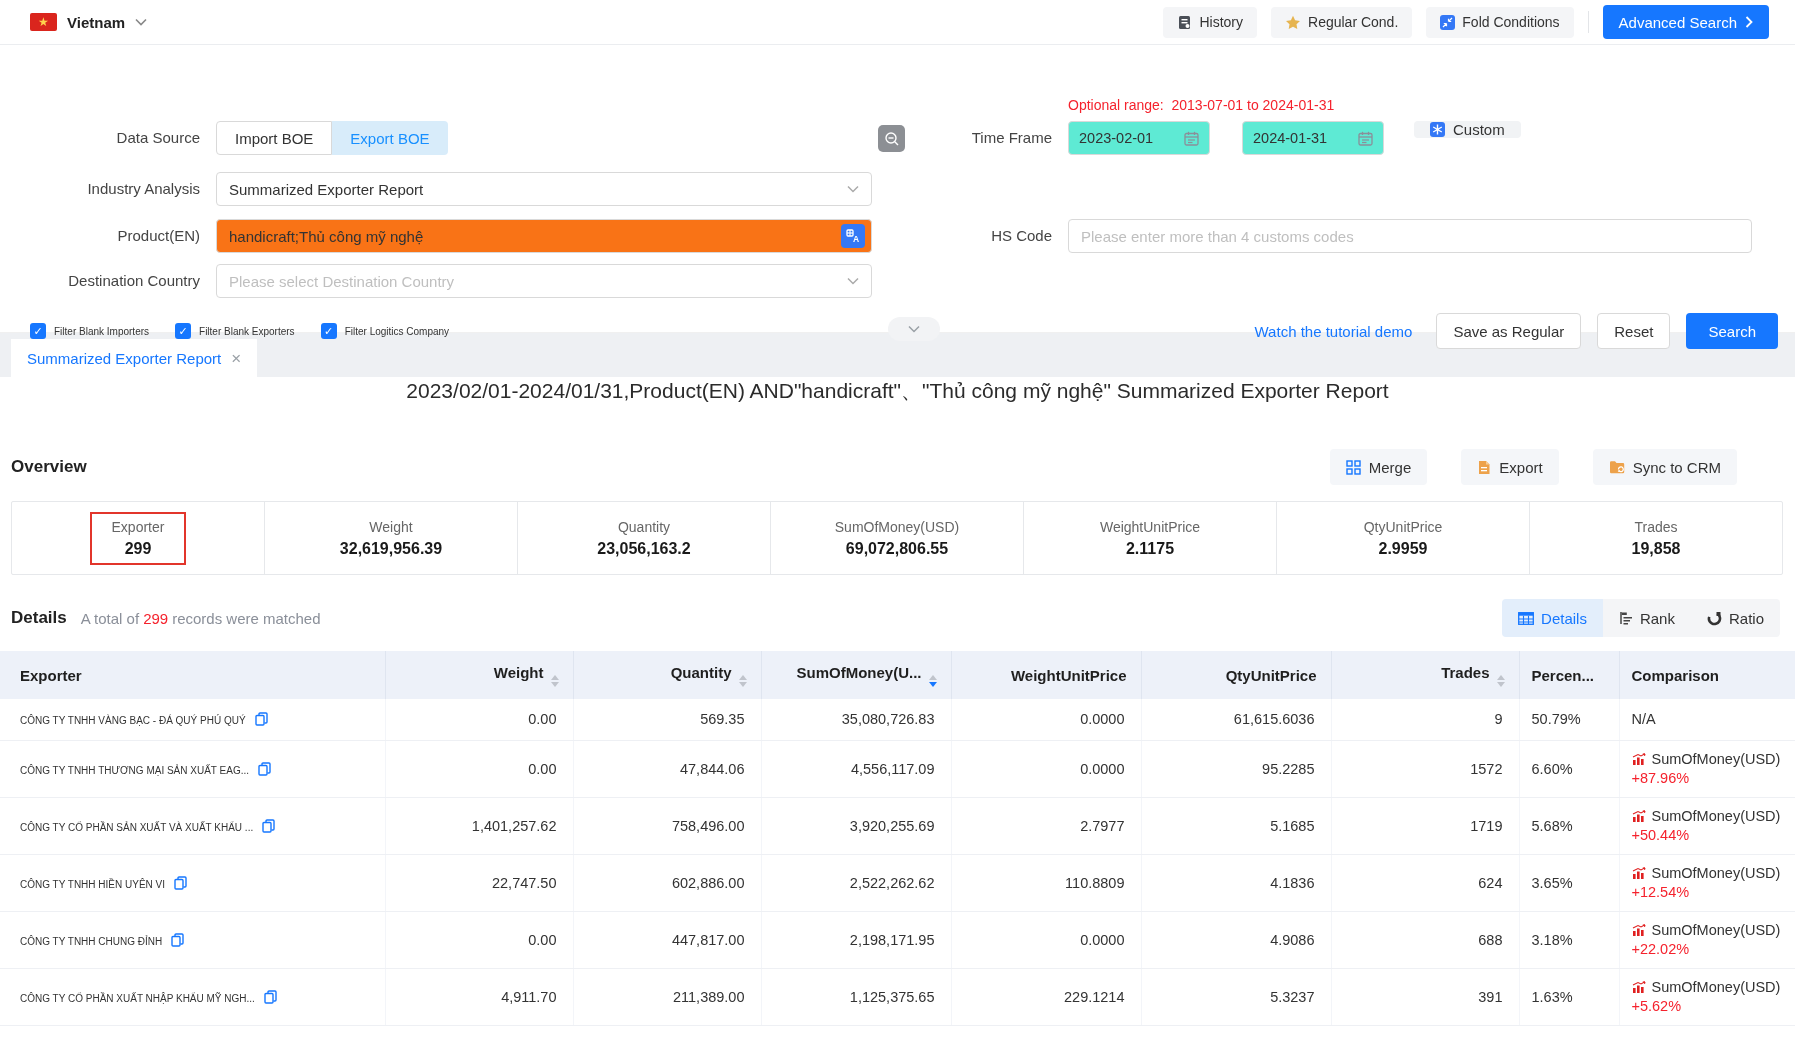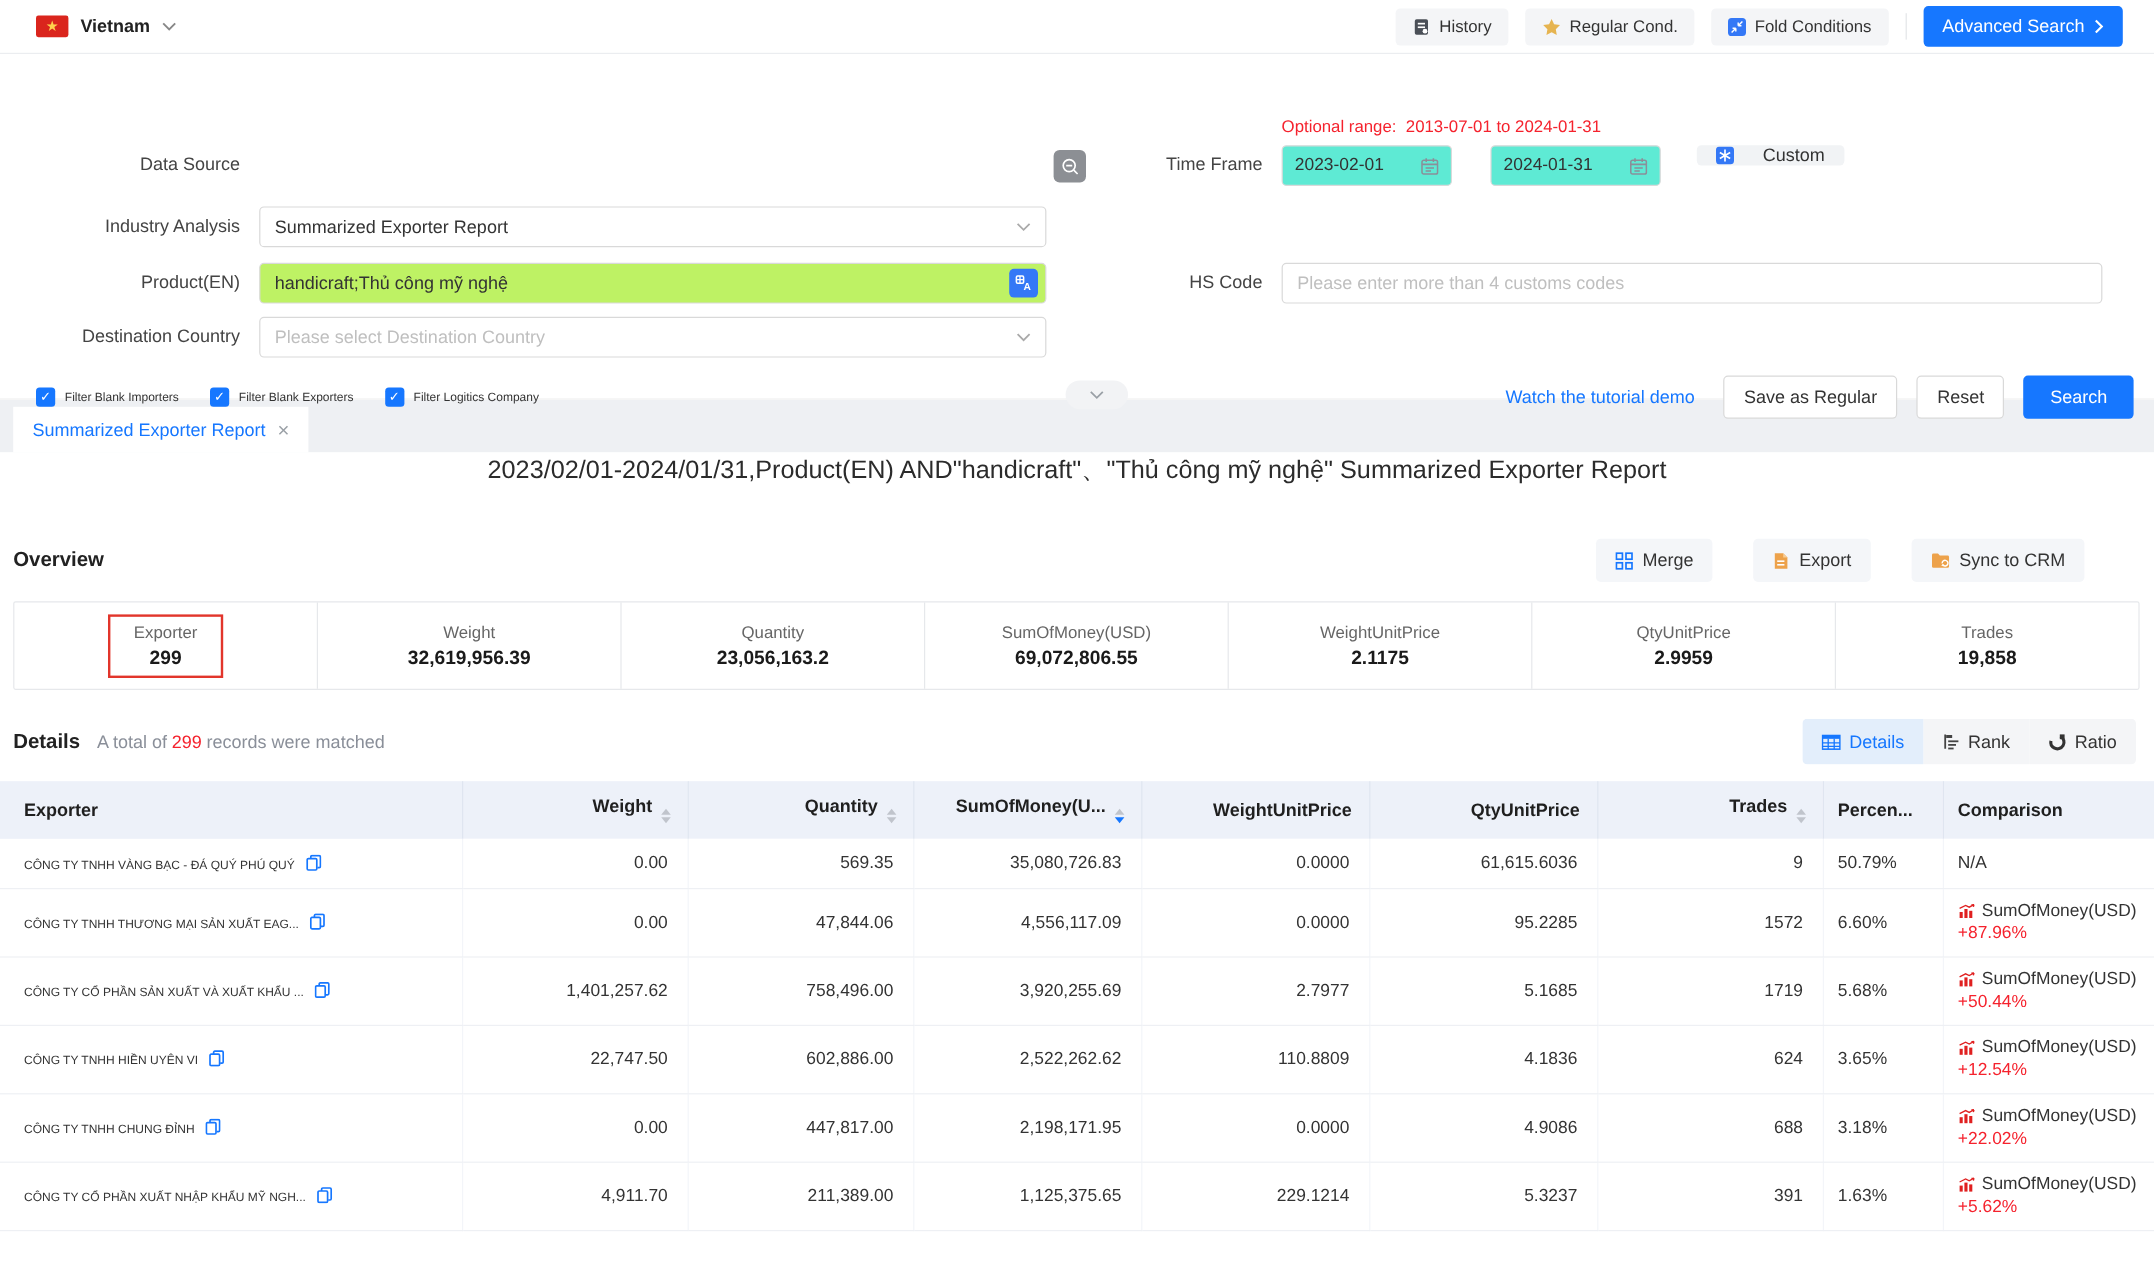--- a/index.html
+++ b/index.html
@@ -25,28 +25,28 @@
   .form { position:relative; height:288px; background:#fff; border-bottom:1px solid #f0f0f0; }
   .flabel { position:absolute; width:200px; text-align:right; font-size:15px; color:#444; line-height:34px; }
   .seg { position:absolute; top:76px; left:216px; display:flex; }
   .seg-btn { height:34px; padding:0 18px; font-size:15px; font-family:inherit; cursor:pointer; }
   .seg-btn.import { background:#fff; border:1px solid #d9d9d9; border-radius:4px 0 0 4px; color:#333; }
   .seg-btn.export { background:#d8ecfa; border:none; border-radius:0 4px 4px 0; color:#1890ff; }
   .optional-range { position:absolute; top:52px; left:1068px; font-size:14px; color:#f5222d; }
   .date-box { position:absolute; top:76px; height:34px; width:142px; border:1px solid #d9d9d9; border-radius:4px;
     display:flex; align-items:center; padding:0 10px; cursor:pointer; background:#5eead4; }
   .date-box .dval { flex:1; font-size:14.5px; color:#333; }
-  .custom-btn { position:absolute; top:76px; left:1414px; height:17px; display:flex; align-items:center; gap:24px;
+  .custom-btn { position:absolute; top:76px; left:1414px; height:17px; display:flex; align-items:center; gap:8px;
     background:#f1f3f5; border:none; border-radius:4px; padding:0 16px; font-size:15px; color:#333; cursor:pointer; font-family:inherit; }
   .selectish { position:absolute; left:216px; width:656px; height:34px; border:1px solid #d9d9d9; border-radius:4px;
     display:flex; align-items:center; padding:0 12px; background:#fff; cursor:pointer; }
   .selectish .sval { flex:1; font-size:15px; color:#333; }
   .selectish .sval.placeholder, input::placeholder { color:#bfbfbf; }
   .inputwrap { position:absolute; left:216px; width:656px; height:34px; border:1px solid #d9d9d9; border-radius:4px;
-    display:flex; align-items:center; padding:0 6px 0 12px; background:#bef264; }
+    display:flex; align-items:center; padding:0 6px 0 12px; background:#f97316; }
   .inputwrap input { border:none; outline:none; flex:1; font-size:15px; font-family:inherit; color:#333; background:transparent; }
   .mini-sq { width:24px; height:24px; border-radius:4px; display:flex; align-items:center; justify-content:center; cursor:pointer; flex:none; }
   .mini-sq.blue { background:#3478f6; }
   .exclude-btn { position:absolute; top:80px; left:878px; width:27px; height:27px; background:#8c8f94; border:none;
     border-radius:5px; display:flex; align-items:center; justify-content:center; cursor:pointer; }
   .hs-input { position:absolute; top:174px; left:1068px; width:684px; height:34px; border:1px solid #d9d9d9;
     border-radius:4px; padding:0 12px; font-size:15px; font-family:inherit; color:#333; outline:none; }
   .check-row { position:absolute; top:278px; left:30px; display:flex; align-items:center; gap:26px; }
   .check-item { display:flex; align-items:center; gap:8px; cursor:pointer; }
   .checkbox { width:16px; height:16px; background:#1677ff; border-radius:3px; color:#fff; font-size:11px;
@@ -164,20 +164,24 @@
         <span>Advanced Search</span>
         <svg width="8" height="12" viewBox="0 0 8 12">
             <path d="M1.5 1 L6.5 6 L1.5 11" fill="none" stroke="#fff" stroke-width="1.8"></path>
           </svg>
       </button>
     </div>
   </header>
 
   <section class="form">
     <span class="flabel" style="top:76px;left:0;">Data Source</span>
+    <div class="seg">
+      <button class="seg-btn import">Import BOE</button>
+      <button class="seg-btn export">Export BOE</button>
+    </div>
 
     <div class="optional-range">
       <span>Optional range:</span>&nbsp;&nbsp;<span>2013-07-01 to 2024-01-31</span>
     </div>
     <span class="flabel" style="top:76px;left:860px;width:192px;">Time Frame</span>
     <div class="date-box" style="left:1068px;">
       <span class="dval">2023-02-01</span>
       <svg width="15" height="15" viewBox="0 0 15 15">
           <rect x="1" y="2.5" width="13" height="11.5" rx="1.5" fill="none" stroke="#8a8f99" stroke-width="1.3"></rect>
           <line x1="1" y1="6" x2="14" y2="6" stroke="#8a8f99" stroke-width="1.3"></line>

